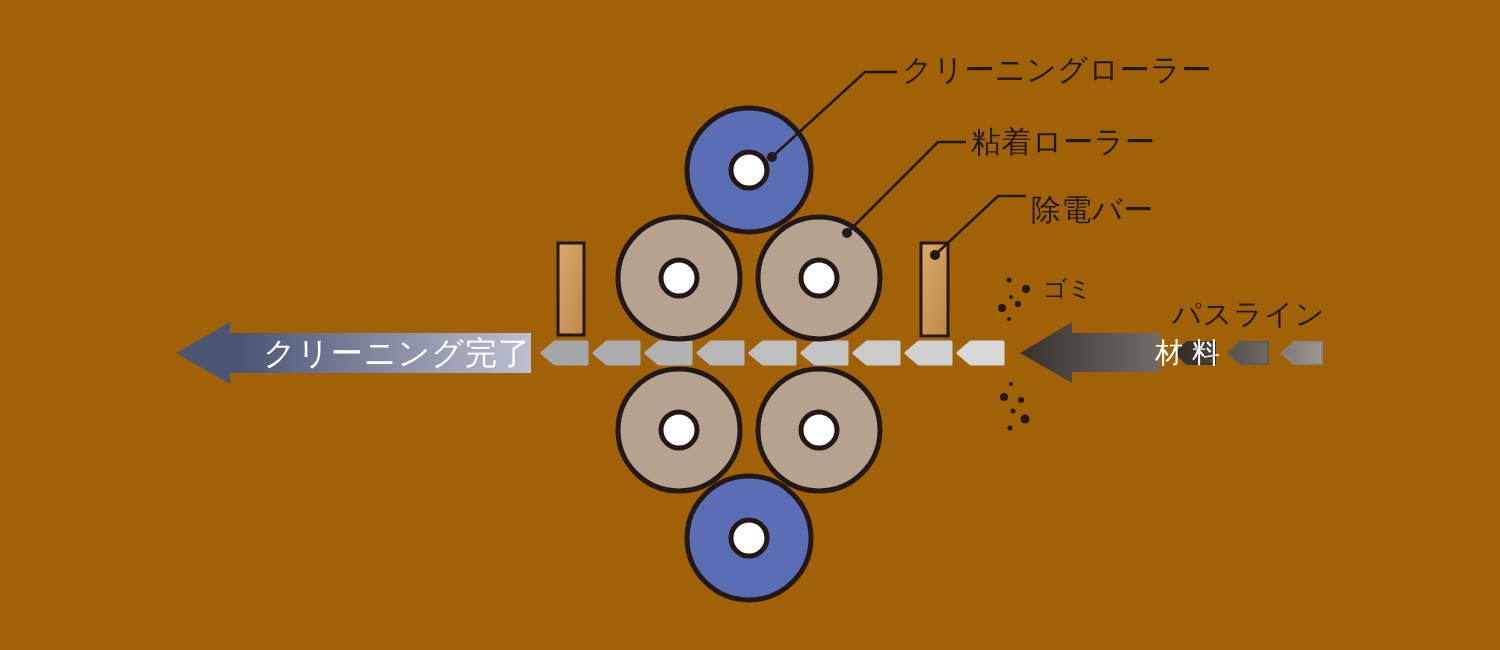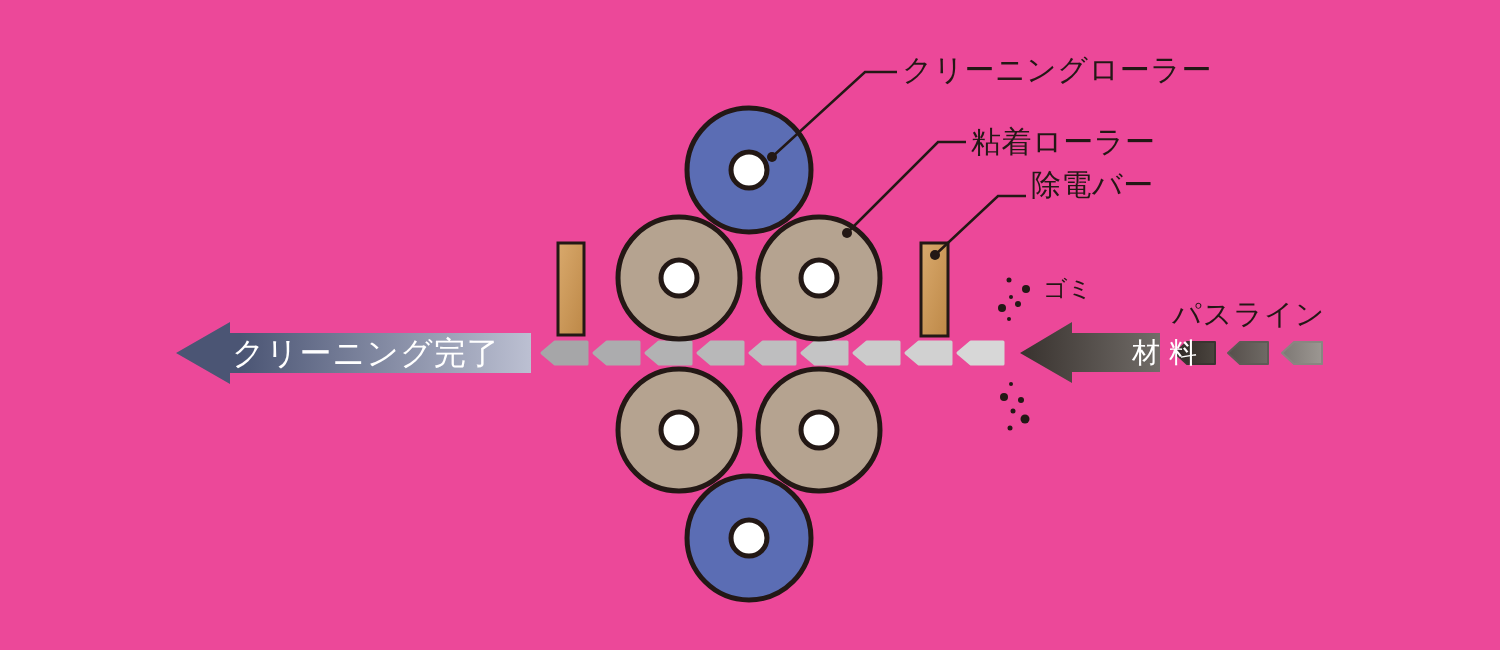--- a/index.html
+++ b/index.html
@@ -5,44 +5,44 @@
   html, body {
     margin: 0;
     padding: 0;
     background: #ffffff;
     font-family: "DejaVu Sans", "Liberation Sans", sans-serif;
   }
   .canvas {
     position: relative;
     width: 1500px;
     height: 650px;
-    background: #ec4899;
+    background: #a16207;
     overflow: hidden;
   }
   .canvas svg {
     position: absolute;
     left: 0;
     top: 0;
   }
   .lbl {
     position: absolute;
     color: var(--c-line, #231815);
     white-space: nowrap;
     line-height: 1;
   }
   .lbl-part { font-size: 30px; letter-spacing: 0.5px; }
   .lbl-dust { font-size: 24px; left: 1043px; top: 277px; }
   .lbl-passline { font-size: 29px; left: 1172px; top: 300px; letter-spacing: 1px; }
   .lbl-cleaning-roller { left: 902px; top: 55px; }
   .lbl-adhesive-roller { left: 971px; top: 127px; }
-  .lbl-static-bar { left: 1031px; top: 170px; text-align: center; }
+  .lbl-static-bar { left: 1031px; top: 195px; text-align: center; }
   .arrow-text {
     position: absolute;
     color: #ffffff;
-    text-align: left;
+    text-align: right;
     line-height: 40px;
   }
   .arrow-text-big {
     left: 232px; top: 333px; width: 299px; height: 40px;
     font-size: 32px; letter-spacing: 1px;
   }
   .arrow-text-material {
     left: 1132px; top: 333px; width: 88px; height: 39px;
     font-size: 28px; line-height: 39px;
   }

